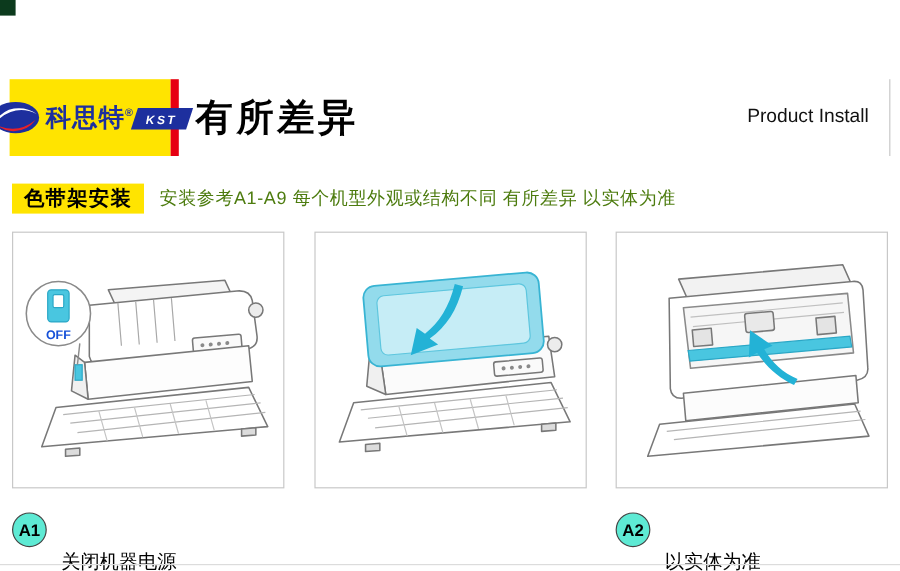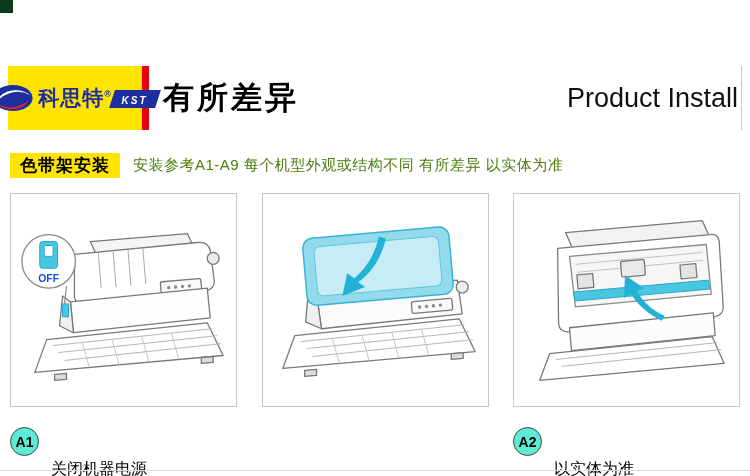--- a/index.html
+++ b/index.html
@@ -15,21 +15,21 @@
   .header{position:absolute;left:8px;top:66px;width:734px;height:64px;display:flex;align-items:stretch;}
   .logo-box{width:134px;background:#ffe400;display:flex;flex-direction:row;justify-content:center;align-items:center;position:relative;}
   .logo-top{display:flex;align-items:center;gap:4px;}
   .logo-mark{width:42px;height:28px;flex:none;}
   .brand-name{font-size:21px;font-weight:bold;color:#1d2f9e;letter-spacing:1px;white-space:nowrap;}
   .brand-name .reg{font-size:9px;vertical-align:super;color:#1d2f9e;}
   .brand-ribbon{margin-top:2px;background:#1d2f9e;transform:skewX(-18deg);padding:0 10px;}
   .brand-ribbon .kst{display:inline-block;transform:skewX(18deg);color:#fff;font-style:italic;font-weight:bold;font-size:10px;letter-spacing:2px;}
   .red-bar{width:7px;background:#e60012;flex:none;}
   .page-title{font-size:31px;font-weight:bold;color:#000;line-height:64px;margin-left:14px;letter-spacing:3px;white-space:nowrap;}
-  .right-title{margin-left:auto;font-size:27px;color:#111;line-height:64px;margin-right:4px;white-space:nowrap;}
+  .right-title{margin-left:auto;font-size:16px;color:#111;line-height:64px;margin-right:18px;white-space:nowrap;}
   .header-edge{position:absolute;right:0;top:0;width:1px;height:64px;background:#c9c9c9;}
 
   
   .section-row{position:absolute;left:10px;top:152px;width:730px;height:27px;display:flex;align-items:center;}
   .section-label{background:#ffe400;color:#000;font-size:17px;font-weight:bold;padding:1px 10px;letter-spacing:1px;white-space:nowrap;}
   .section-note{margin-left:13px;font-size:15px;color:#4d7c0f;letter-spacing:0.5px;white-space:nowrap;}
 
   
   .panels{position:absolute;left:10px;top:193px;width:730px;display:flex;justify-content:space-between;align-items:center;}
   .panel{width:227px;height:214px;border:1px solid #c8c8c8;background:#fff;box-sizing:border-box;overflow:hidden;}

